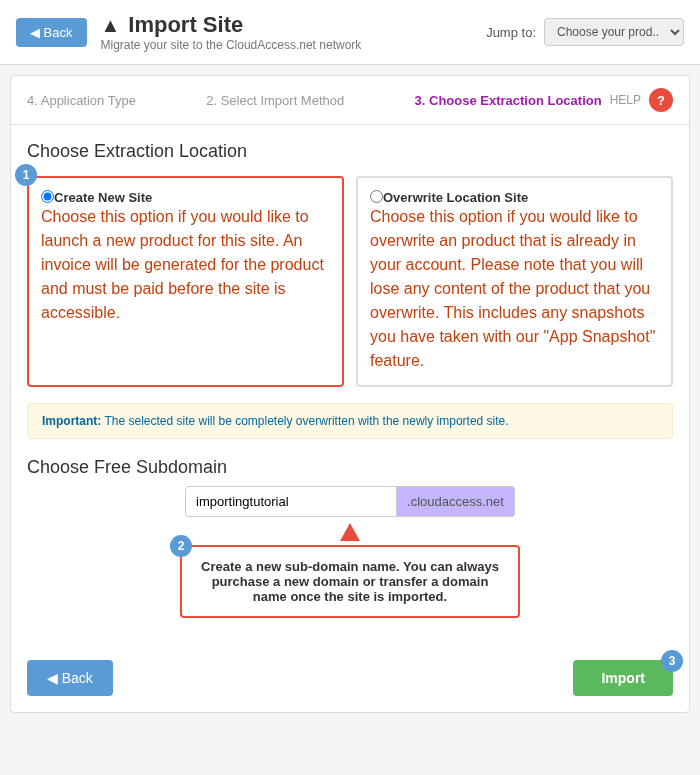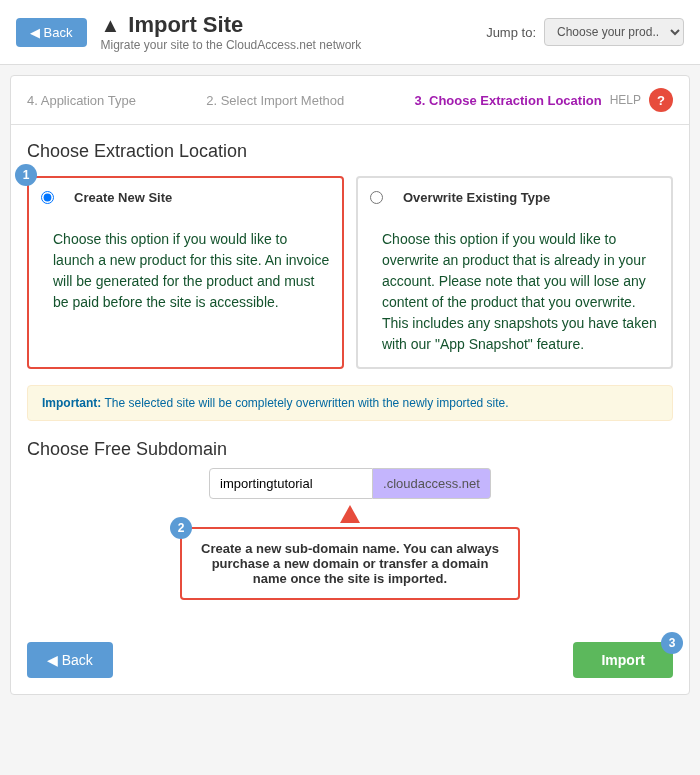--- a/index.html
+++ b/index.html
@@ -144,32 +144,31 @@
       border-radius: 4px;
       padding: 12px;
       position: relative;
     }
     .option-box.selected {
       border-color: #e74c3c;
     }
 
     .option-label {
       font-weight: bold;
-      margin-bottom: 24px;
-      display: flex;
-      align-items: center;
-      gap: 20px;
+      margin-bottom: 0;
+      display: flex;
+      align-items: flex-start;
+      gap: 0;
       font-size: 13px;
     }
     .option-label input[type="radio"] { cursor: pointer; }
     .option-desc {
-      font-size: 14px;
-      color: #14532d;
+      font-size: 16px;
+      color: #c2410c;
       line-height: 1.5;
-      margin-left: 12px;
     }
 
     .badge-circle {
       position: absolute;
       top: -12px;
       left: -12px;
       width: 22px;
       height: 22px;
       background: #5b9bd5;
       color: #fff;
@@ -213,21 +212,21 @@
       align-items: center;
       gap: 0;
       margin-bottom: 6px;
       justify-content: center;
     }
     .subdomain-input {
       border: 1px solid #ccc;
       border-radius: 4px 0 0 4px;
       padding: 7px 10px;
       font-size: 13px;
-      width: 164px;
+      width: 212px;
       outline: none;
     }
     .subdomain-suffix {
       border: 1px solid #ccc;
       border-left: none;
       border-radius: 0 4px 4px 0;
       padding: 7px 10px;
       font-size: 13px;
       background: #c4b5fd;
       color: #555;
@@ -372,21 +371,21 @@
         <div class="option-label">
           <input type="radio" name="site-option" checked="" style="">
           <span>Create New Site</span>
         </div>
         <div class="option-desc">Choose this option if you would like to launch a new product for this site. An invoice will be generated for the product and must be paid before the site is accessible.</div>
       </div>
 
       <div class="option-box">
         <div class="option-label">
           <input type="radio" name="site-option" style="">
-          <span>Overwrite Existing Type</span>
+          <span>Overwrite Location Site</span>
         </div>
         <div class="option-desc">Choose this option if you would like to overwrite an product that is already in your account. Please note that you will lose any content of the product that you overwrite. This includes any snapshots you have taken with our "App Snapshot" feature.</div>
       </div>
     </div>
 
     <div class="important-bar">
       <strong>Important:</strong>
       <span> The selected site will be completely overwritten with the newly imported site.</span>
     </div>
 

